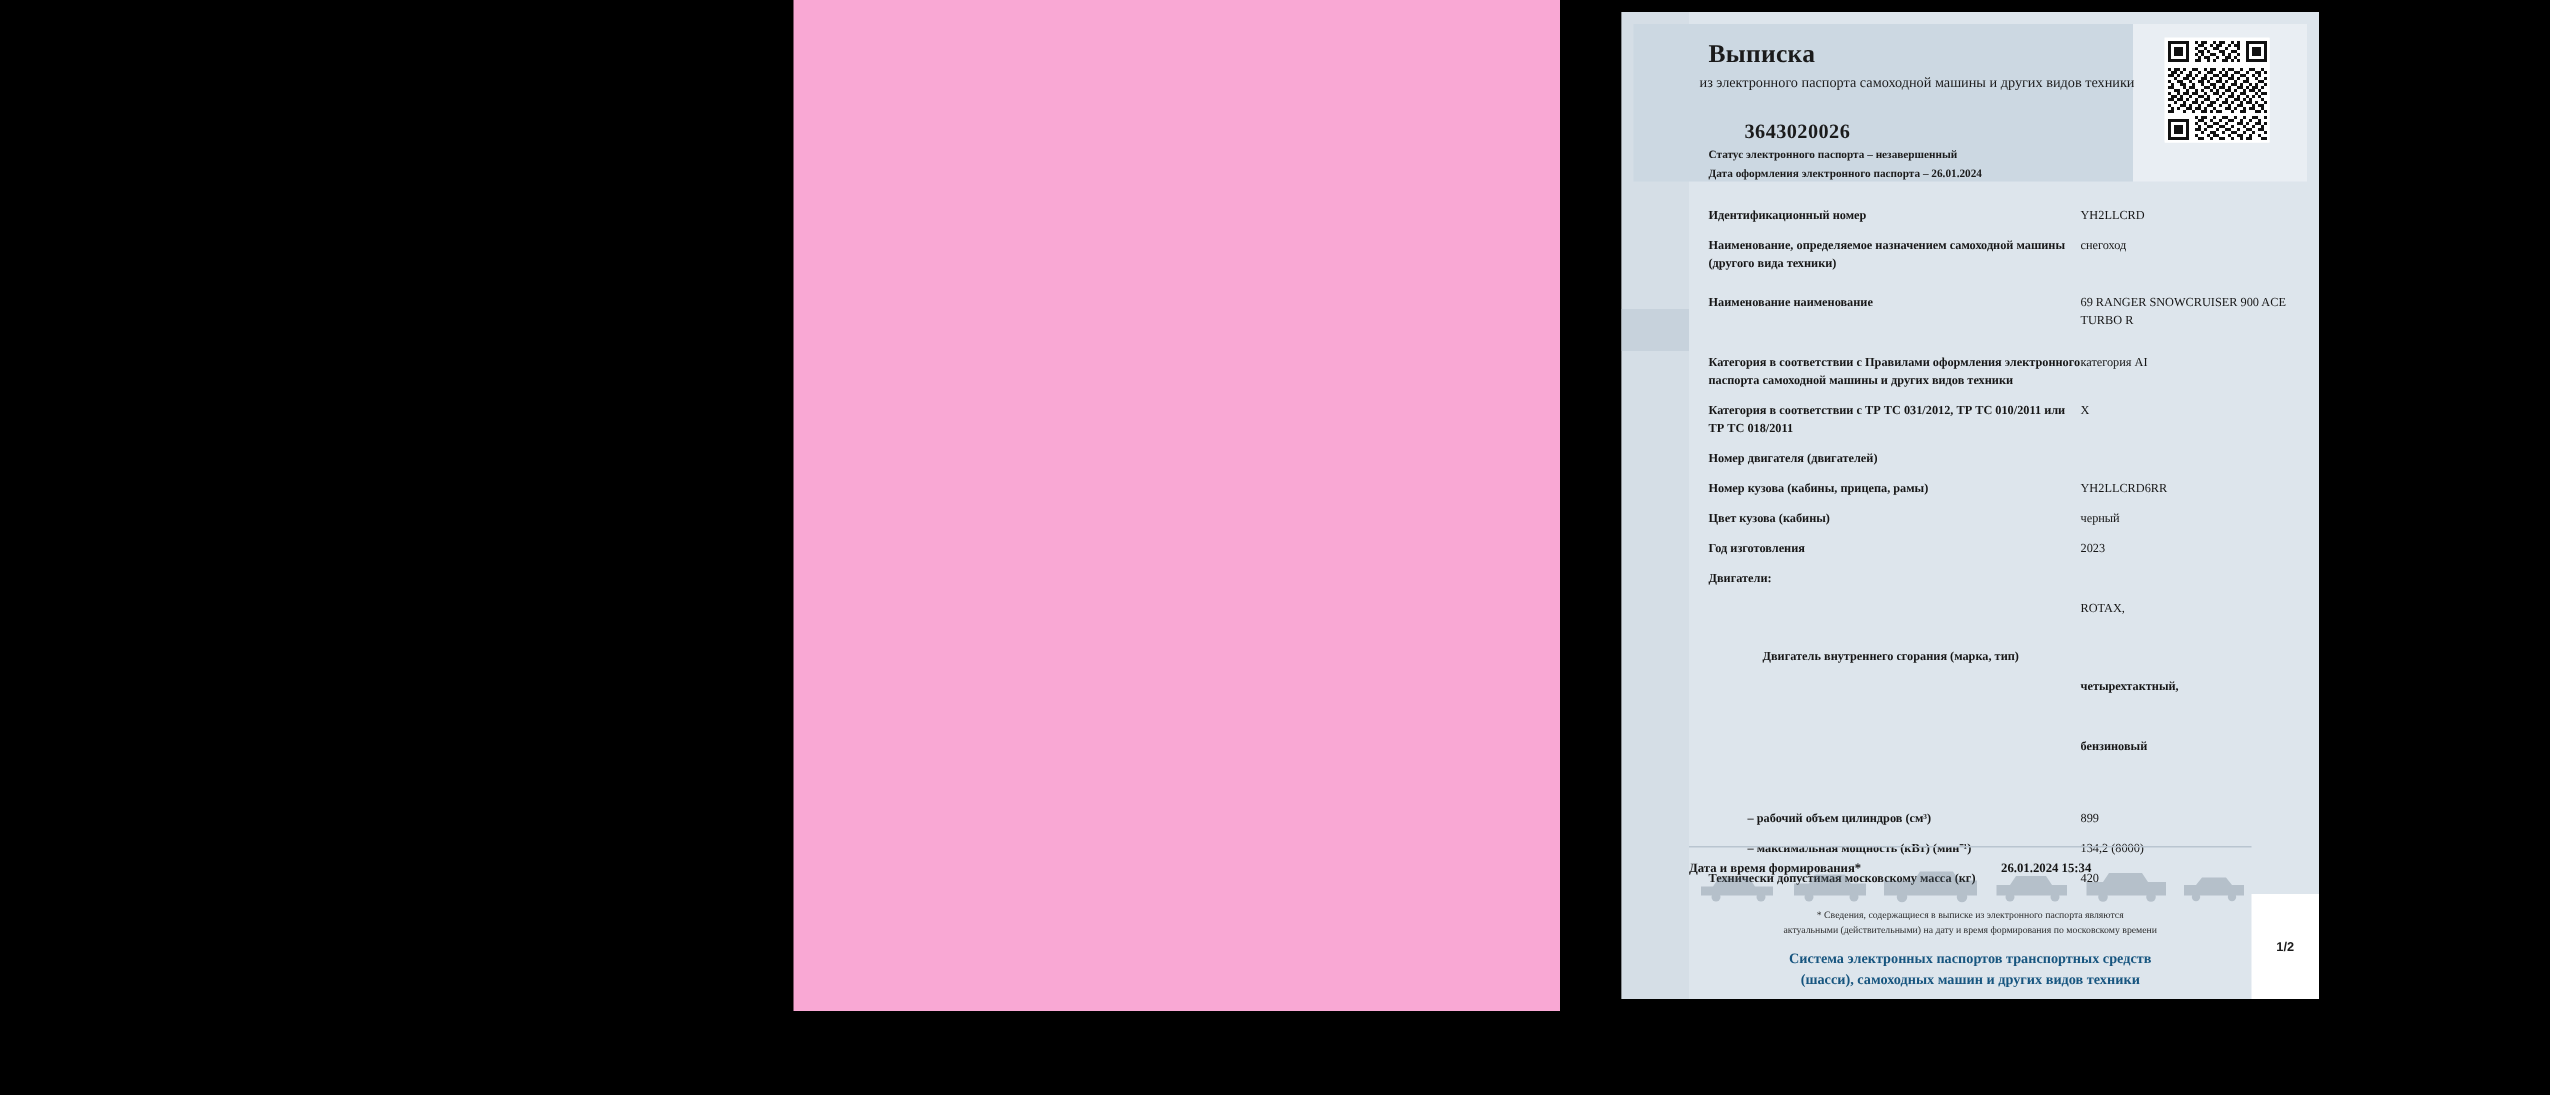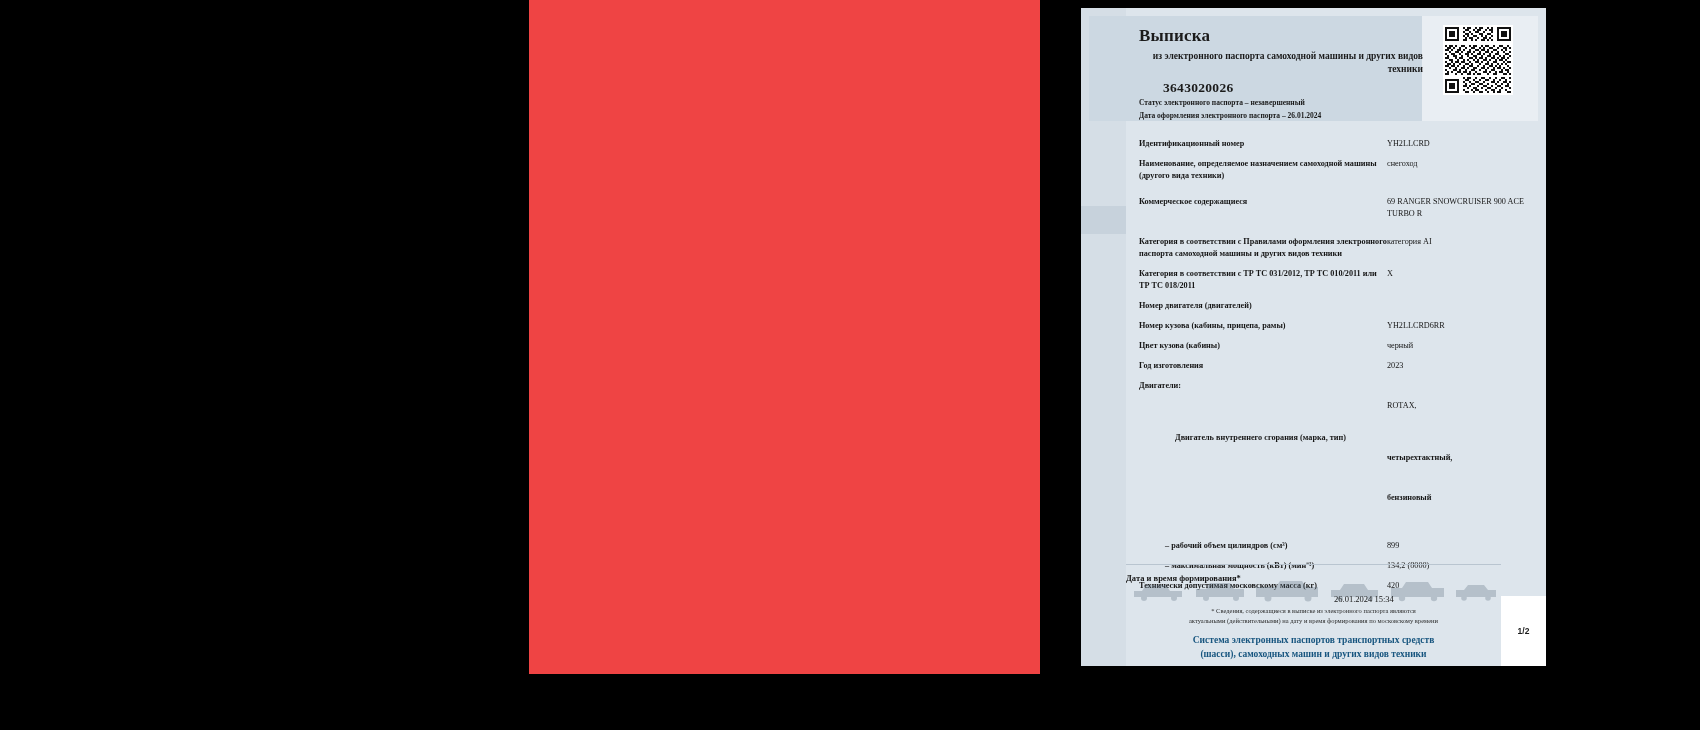--- a/index.html
+++ b/index.html
@@ -17,21 +17,21 @@
     height: 730px;
     background: #000000;
   }
   
   .viewer {
     position: absolute;
     left: 529px;
     top: 0px;
     width: 511px;
     height: 674px;
-    background: #ef4444;
+    background: #f9a8d4;
     box-shadow: 0 0 0 0 rgba(0,0,0,0);
   }
   
   .page {
     position: absolute;
     left: 552px;
     top: 8px;
     width: 465px;
     height: 658px;
     background: #dde5ec;
@@ -79,21 +79,21 @@
     font-weight: bold;
     color: #1b1b1b;
     letter-spacing: 0.2px;
   }
   .subtitle {
     position: absolute;
     left: 52px;
     top: 42px;
     width: 290px;
     font-size: 9.5px;
-    font-weight: bold;
+    font-weight: normal;
     line-height: 12.5px;
     color: #1b1b1b;
     text-align: right;
   }
   .docnumber {
     position: absolute;
     left: 82px;
     top: 72px;
     font-size: 13.5px;
     font-weight: bold;
@@ -174,23 +174,23 @@
     position: absolute;
     left: 45px;
     top: 565px;
     font-size: 8.5px;
     font-weight: bold;
     color: #161616;
   }
   .formed-value {
     position: absolute;
     left: 253px;
-    top: 586px;
+    top: 565px;
     font-size: 8.5px;
-    font-weight: normal;
+    font-weight: bold;
     color: #161616;
   }
   
   .silhouette {
     position: absolute;
     left: 45px;
     top: 565px;
     width: 375px;
     height: 30px;
     opacity: 0.30;
@@ -548,21 +548,21 @@
 
         <div class="row">
           <div class="lbl">Наименование, определяемое назначением самоходной машины (другого вида техники)</div>
           <div class="val">снегоход</div>
         </div>
         <div class="gap-sm"></div>
 
         <div class="gap-sm"></div>
 
         <div class="row">
-          <div class="lbl">Коммерческое содержащиеся</div>
+          <div class="lbl">Наименование наименование</div>
           <div class="val">69 RANGER SNOWCRUISER 900 ACE TURBO R</div>
         </div>
         <div class="gap-lg"></div>
 
         <div class="row">
           <div class="lbl">Категория в соответствии с Правилами оформления электронного паспорта самоходной машины и других видов техники</div>
           <div class="val">категория AI</div>
         </div>
         <div class="gap-sm"></div>
 

